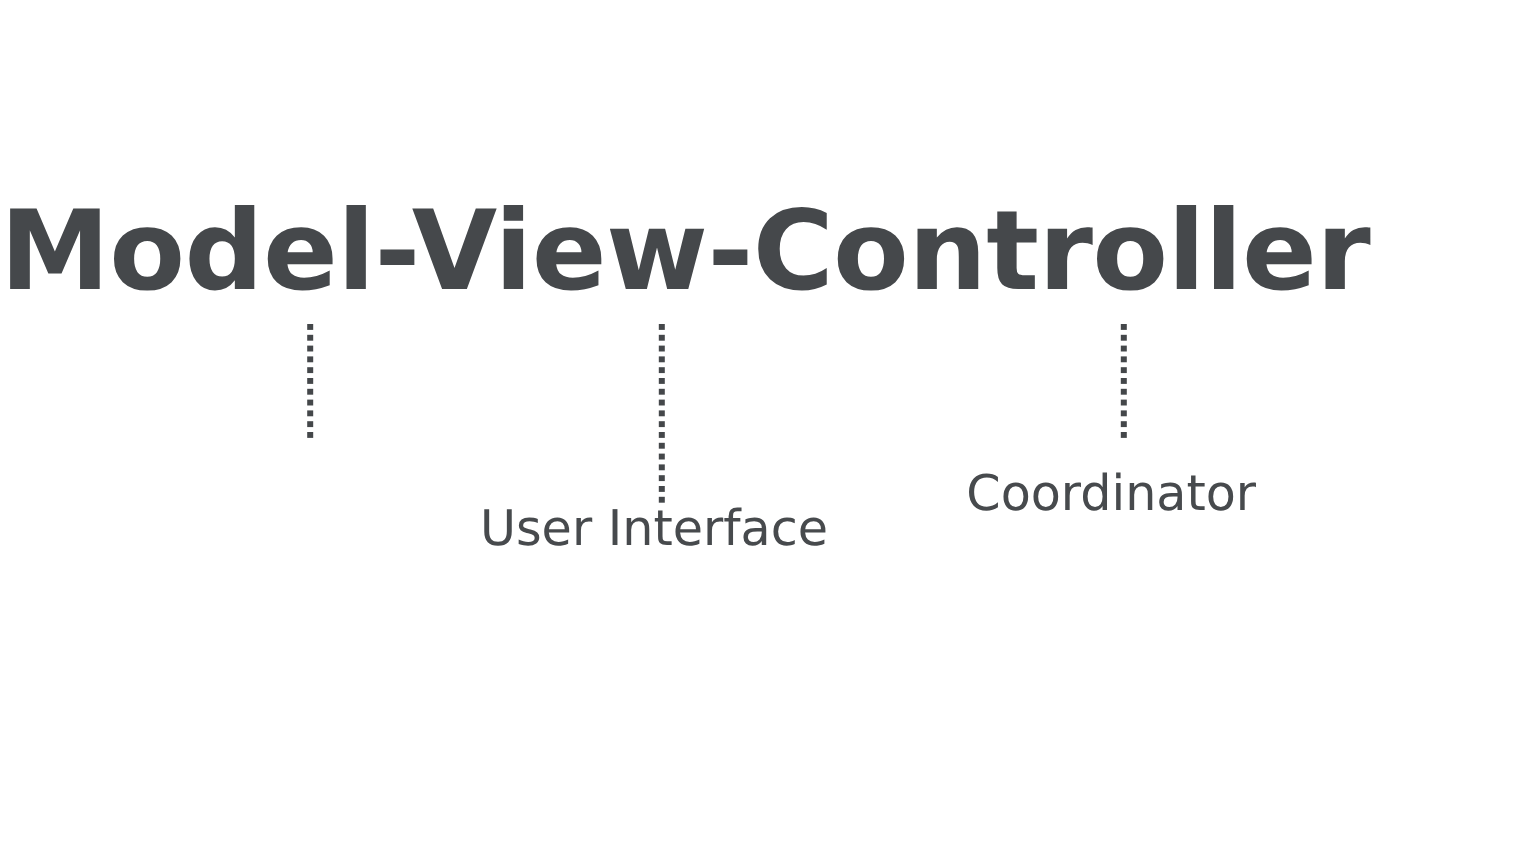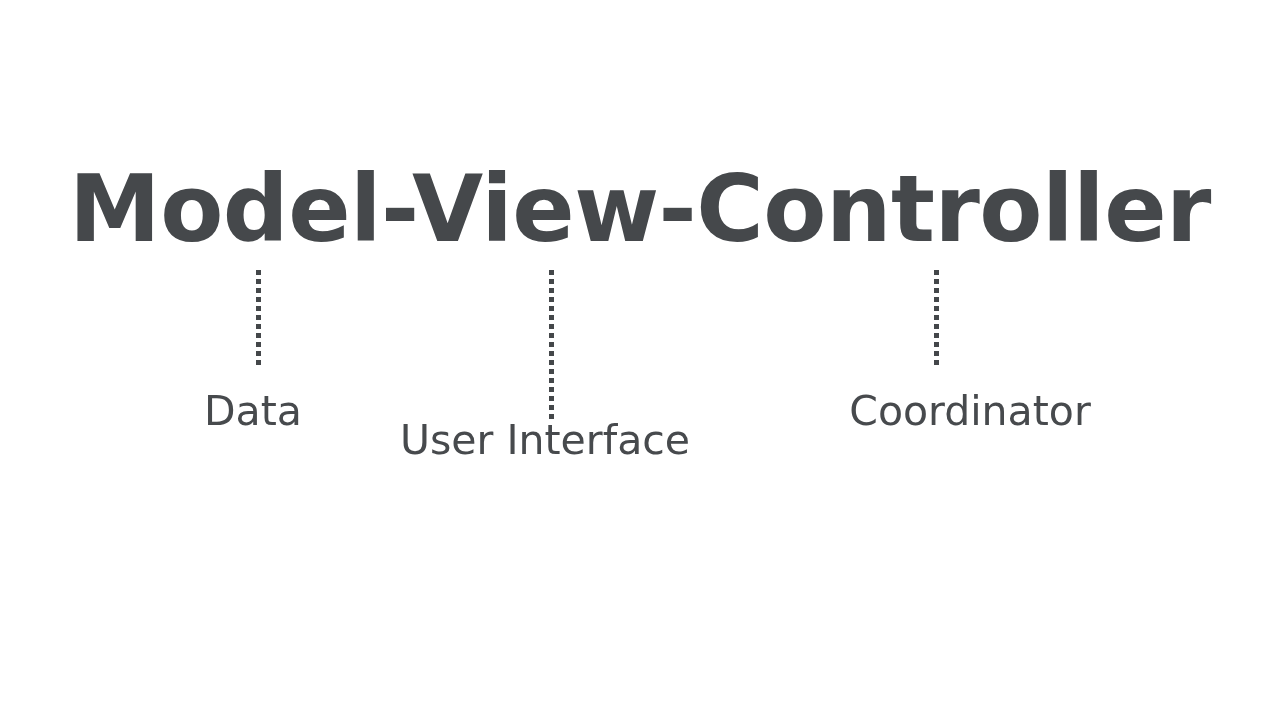--- a/index.html
+++ b/index.html
@@ -17,21 +17,20 @@
     font-family: "DejaVu Sans", "Liberation Sans", sans-serif;
     -webkit-font-smoothing: antialiased;
   }
 
   
   .title {
     position: absolute;
     left: 0;
     right: 0;
     top: 160px;
-    text-align: center;
     font-family: "DejaVu Sans", "Liberation Sans", sans-serif;
     font-weight: 700;
     font-size: 92px;
     line-height: 100px;
     letter-spacing: -0.5px;
     color: #45484b;
     white-space: nowrap;
     user-select: none;
   }
 
@@ -74,35 +73,33 @@
   }
   #label-user-interface {
     left: 545px;
     top: 416px;
     transform: translateX(-50%);
   }
   #label-coordinator {
     left: 926px;
     top: 387px;
     transform: translateX(-50%);
-    margin-left: 44px;
   }
 </style>
 </head>
 <body>
 
 <div id="slide">
 
   <div class="title" id="page-title">Model-View-Controller</div>
 
   <div class="connector" id="connector-model"></div>
 
   <div class="connector" id="connector-view"></div>
 
   <div class="connector" id="connector-controller"></div>
 
-  <div class="leaf-label" id="label-data">Data</div>
 
   <div class="leaf-label" id="label-user-interface">User Interface</div>
 
   <div class="leaf-label" id="label-coordinator">Coordinator</div>
 
 </div>
 
 </body></html>

